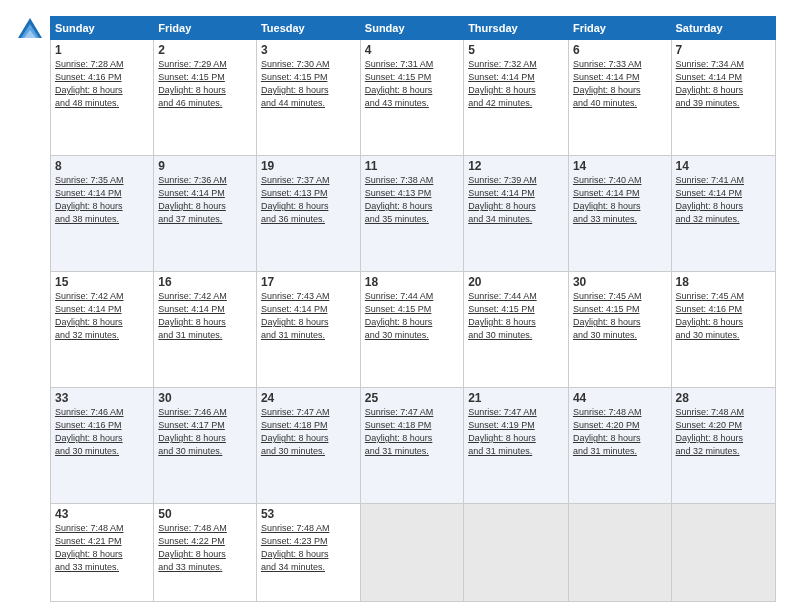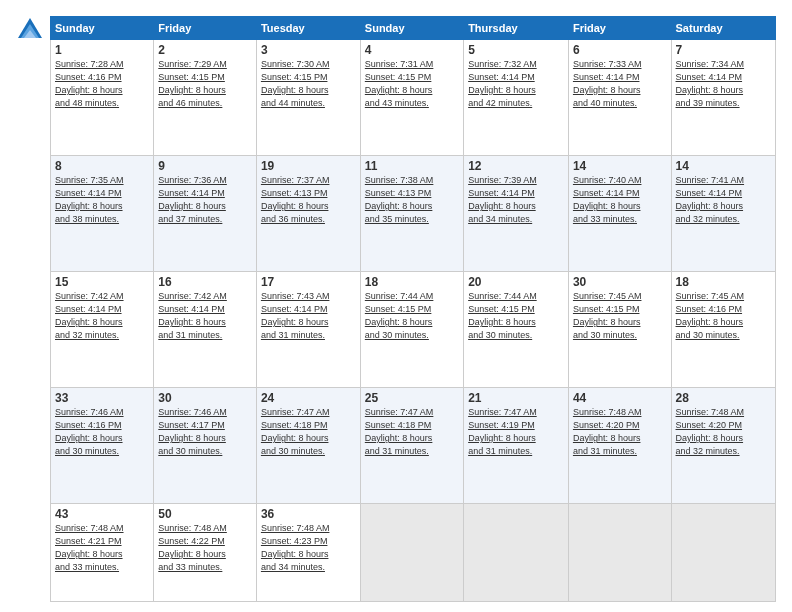--- a/index.html
+++ b/index.html
@@ -264,21 +264,21 @@
         <tr class="last-row">
           <td>
             <span class="day-num">43</span>
             <div class="day-info">Sunrise: 7:48 AM<br>Sunset: 4:21 PM<br>Daylight: 8 hours <br>and 33 minutes.</div>
           </td>
           <td>
             <span class="day-num">50</span>
             <div class="day-info">Sunrise: 7:48 AM<br>Sunset: 4:22 PM<br>Daylight: 8 hours <br>and 33 minutes.</div>
           </td>
           <td>
-            <span class="day-num">36</span>
+            <span class="day-num">53</span>
             <div class="day-info">Sunrise: 7:48 AM<br>Sunset: 4:23 PM<br>Daylight: 8 hours <br>and 34 minutes.</div>
           </td>
           <td class="empty-cell"></td>
           <td class="empty-cell"></td>
           <td class="empty-cell"></td>
           <td class="empty-cell"></td>
         </tr>
       </tbody>
   </table>
 </div>

